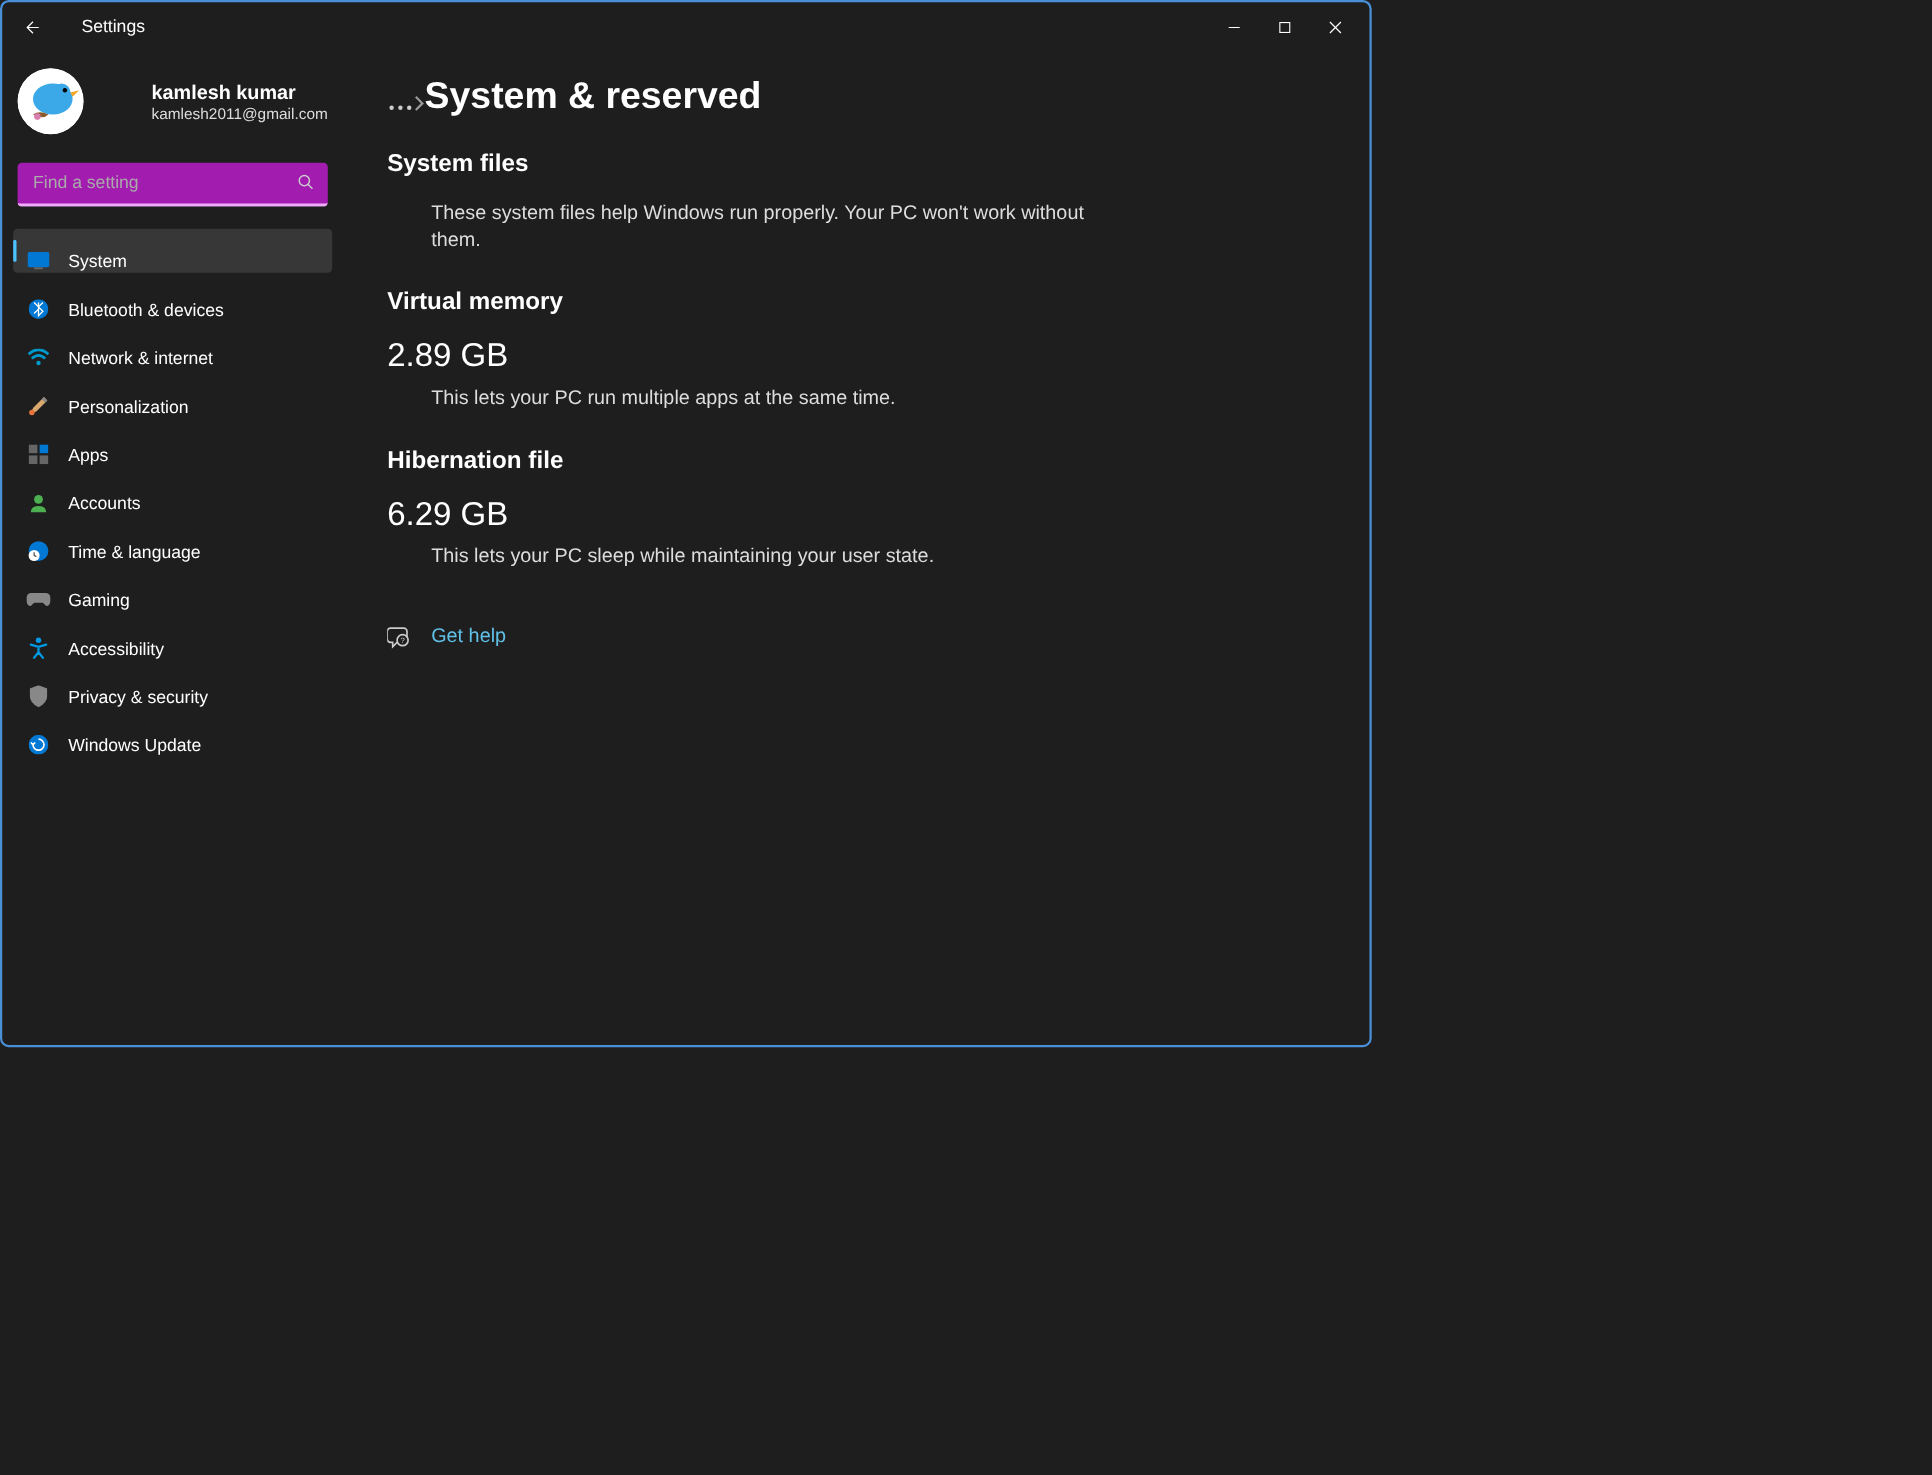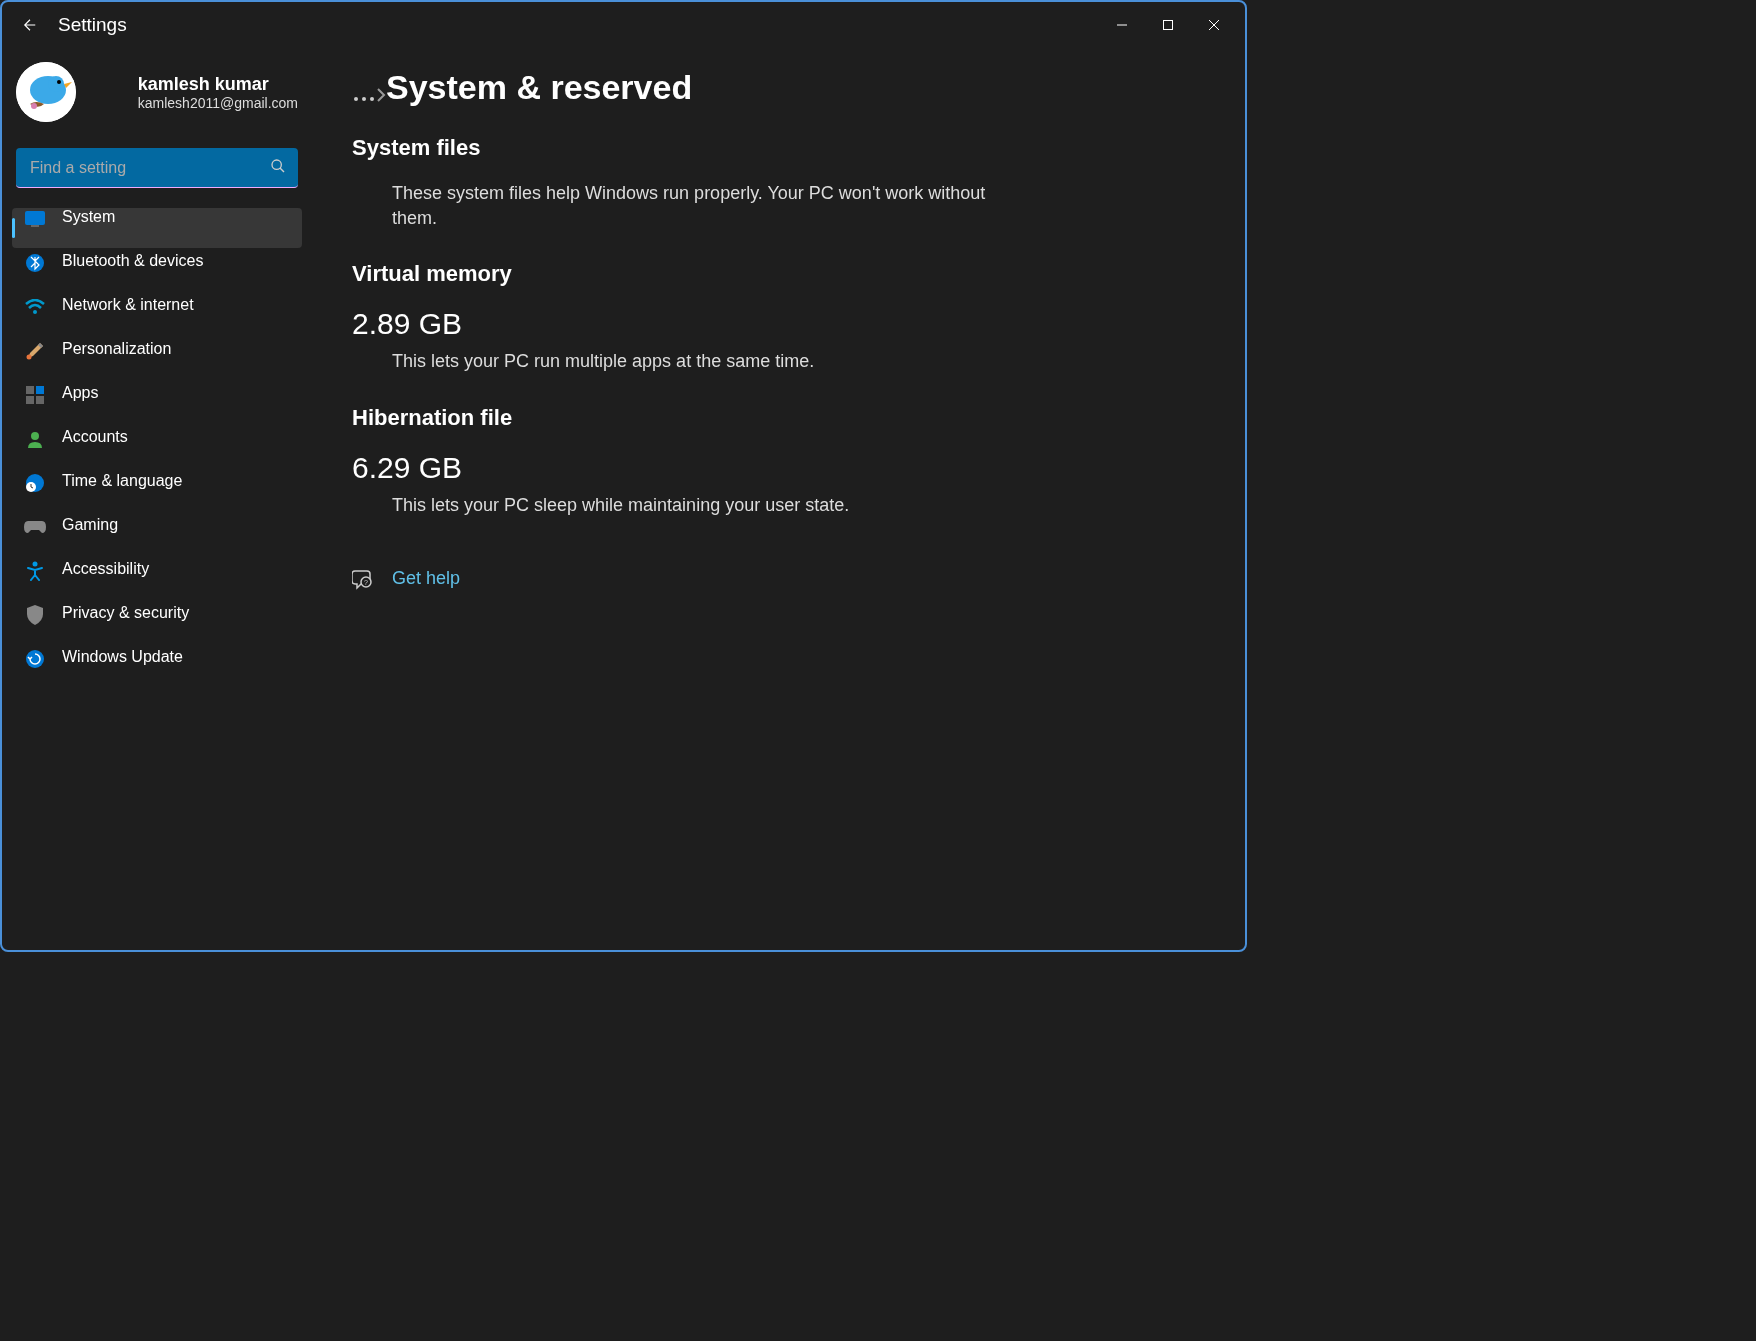--- a/index.html
+++ b/index.html
@@ -25,22 +25,22 @@
     }
     .back-btn {
       width: 40px;
       height: 40px;
       display: flex;
       align-items: center;
       justify-content: center;
       cursor: pointer;
     }
     .app-title {
-      font-size: 19px;
-      margin-left: 8px;
+      font-size: 16px;
+      margin-left: 24px;
     }
     .window-controls {
       margin-left: auto;
       display: flex;
     }
     .win-btn {
       width: 46px;
       height: 32px;
       display: flex;
       align-items: center;
@@ -83,41 +83,41 @@
       font-size: 14px;
       color: #ddd;
     }
     .search-box {
       position: relative;
       margin: 10px 4px 20px 4px;
     }
     .search-input {
       width: 100%;
       height: 40px;
-      background: #0369a1;
+      background: #a21caf;
       border: none;
-      border-bottom: 1px solid #f0abfc;
+      border-bottom: 3px solid #f0abfc;
       border-radius: 4px;
       padding: 0 40px 0 14px;
       color: #fff;
       font-size: 16px;
     }
     .search-input::placeholder {
       color: #aaa;
     }
     .search-icon {
       position: absolute;
       right: 12px;
       top: 50%;
       transform: translateY(-50%);
     }
     .nav-item {
       height: 40px;
       display: flex;
-      align-items: flex-start;
+      align-items: flex-end;
       padding: 0 12px;
       border-radius: 4px;
       cursor: pointer;
       margin-bottom: 4px;
       position: relative;
     }
     .nav-item.active {
       background: #373737;
     }
     .nav-item.active::before {

